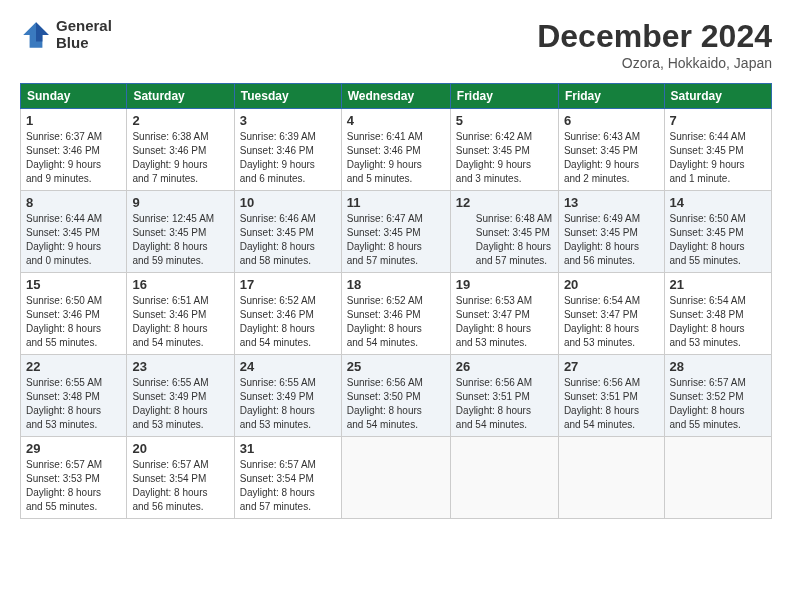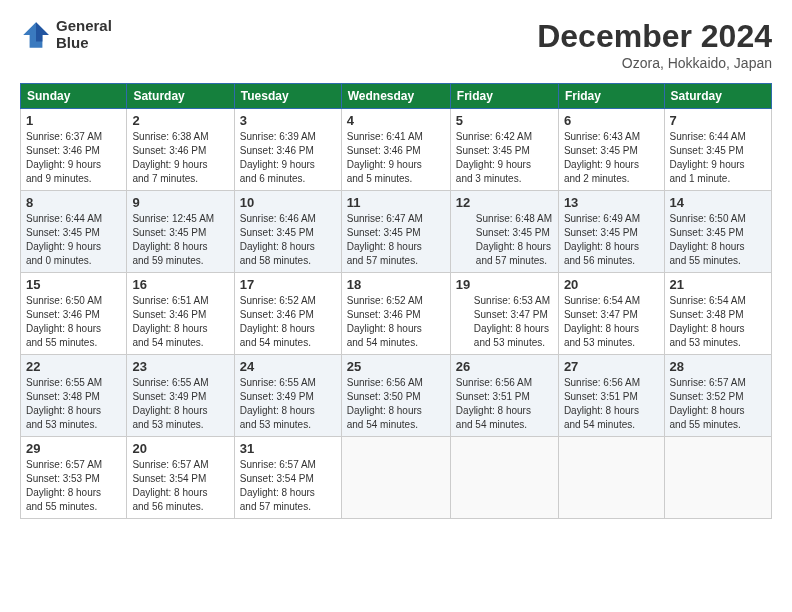--- a/index.html
+++ b/index.html
@@ -248,21 +248,21 @@
           </td>
           <td>
             <span class="day-num">18</span>
             <div class="day-detail" style="white-space: pre-line;">Sunrise: 6:52 AM
 Sunset: 3:46 PM
 Daylight: 8 hours
 and 54 minutes.</div>
           </td>
           <td>
             <span class="day-num">19</span>
-            <div class="day-detail" style="white-space: pre-line; margin-left: 18px;">Sunrise: 6:53 AM
+            <div class="day-detail" style="white-space: pre-line;">Sunrise: 6:53 AM
 Sunset: 3:47 PM
 Daylight: 8 hours
 and 53 minutes.</div>
           </td>
           <td>
             <span class="day-num">20</span>
             <div class="day-detail" style="white-space: pre-line;">Sunrise: 6:54 AM
 Sunset: 3:47 PM
 Daylight: 8 hours
 and 53 minutes.</div>

